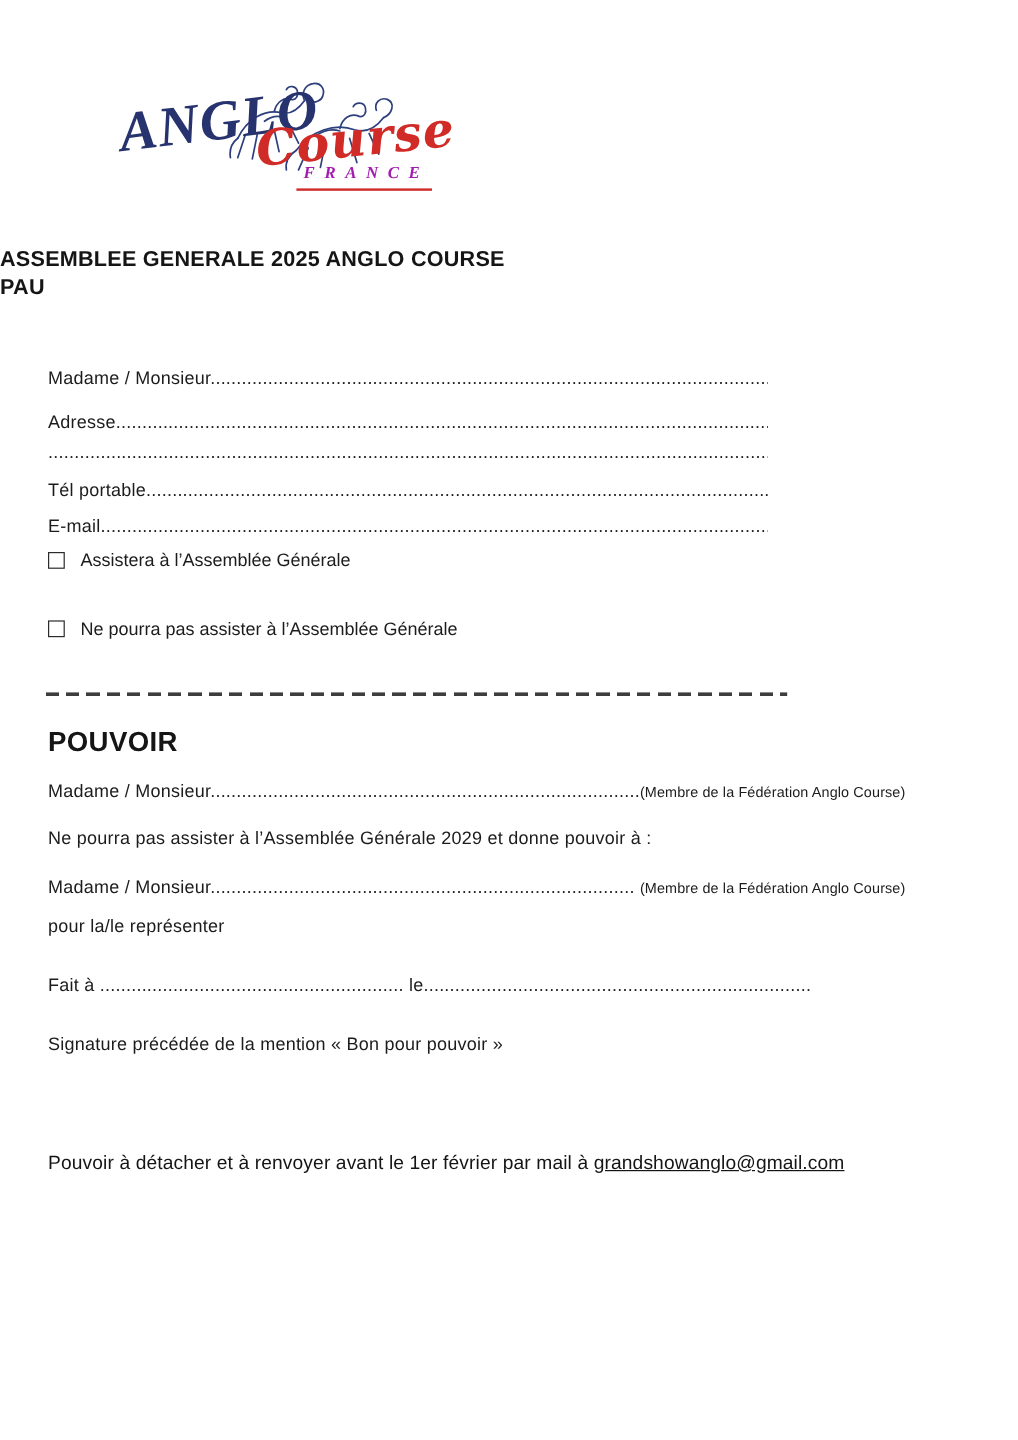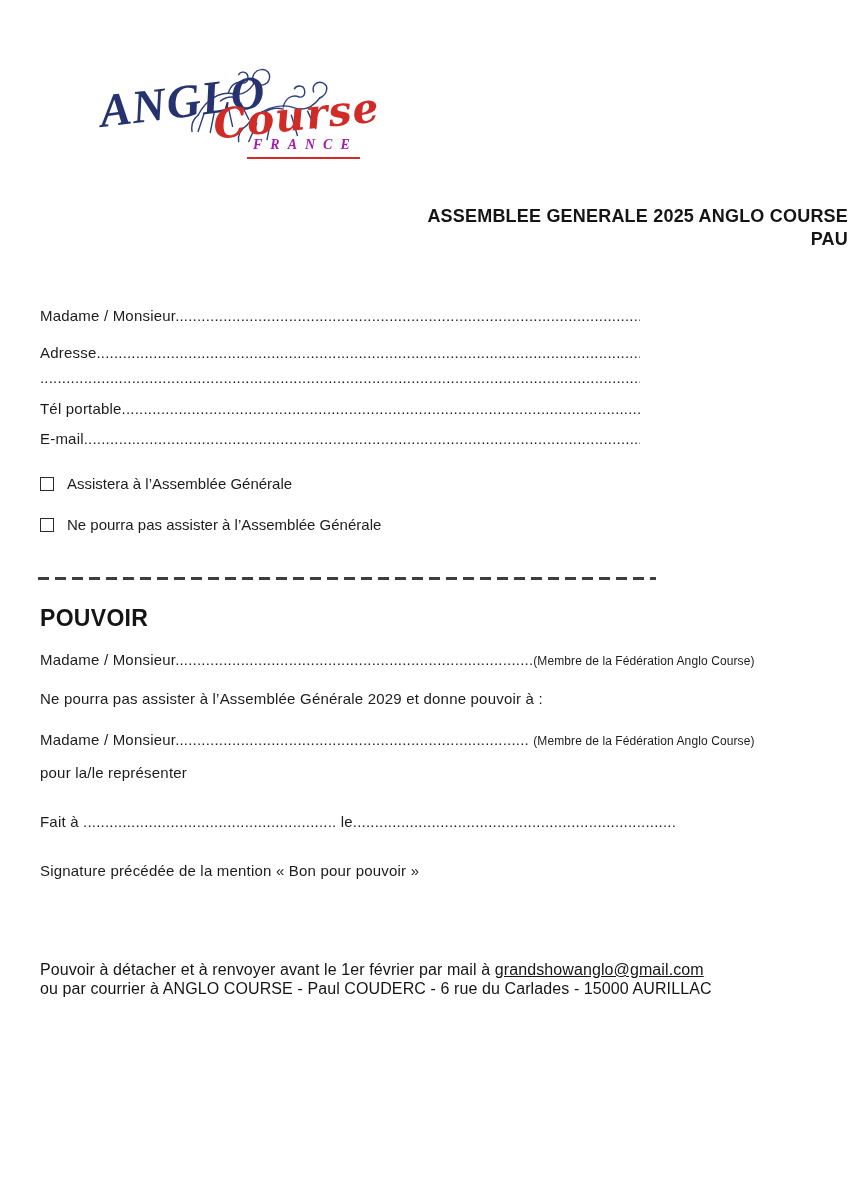--- a/index.html
+++ b/index.html
@@ -26,21 +26,21 @@
   }
   .logo-france{
     position:absolute;left:152px;top:87px;
     font-family:"Liberation Serif","DejaVu Serif",serif;
     font-weight:bold;font-style:italic;font-size:14px;color:#a21caf;
     letter-spacing:8px;padding:0 2px 4px 6px;border-bottom:2px solid #d02b27;
   }
 
   
   .title{
-    position:absolute;top:205px;left:0;width:100%;text-align:right;
+    position:absolute;top:205px;left:0;width:100%;text-align:left;
     font-weight:bold;font-size:18px;line-height:23px;color:#151515;letter-spacing:0.2px;
   }
 
   
   .fline{
     position:absolute;left:40px;white-space:nowrap;
     font-size:15px;line-height:18px;color:#1c1c1c;letter-spacing:0.2px;
   }
   .clip{width:600px;overflow:hidden;}
   .small{font-size:12px;letter-spacing:0.1px;}
@@ -97,21 +97,21 @@
   <div>ASSEMBLEE GENERALE 2025 ANGLO COURSE</div>
   <div>PAU</div>
 </div>
 
 <div class="fline clip" style="top:307px">Madame / Monsieur..................................................................................................................................</div>
 <div class="fline clip" style="top:344px">Adresse............................................................................................................................................</div>
 <div class="fline clip" style="top:369px">..............................................................................................................................................</div>
 <div class="fline clip" style="top:400px">Tél portable............................................................................................................................................</div>
 <div class="fline clip" style="top:430px">E-mail..............................................................................................................................................</div>
 
-<div class="check-row" style="top:476px">
+<div class="check-row" style="top:460px">
   <span class="cbox"></span><span>Assistera à l’Assemblée Générale</span>
 </div>
 <div class="check-row" style="top:517px">
   <span class="cbox"></span><span>Ne pourra pas assister à l’Assemblée Générale</span>
 </div>
 
 <div class="dashes"></div>
 
 <div class="pouvoir-h">POUVOIR</div>
 
@@ -126,14 +126,13 @@
 </div>
 
 <div class="fline" style="top:764px">pour la/le représenter</div>
 <div class="fline" style="top:813px">Fait à .......................................................... le..........................................................................</div>
 <div class="fline" style="top:862px">Signature précédée de la mention « Bon pour pouvoir »</div>
 
 <div class="footer">
   <div>
     <span>Pouvoir à détacher et à renvoyer avant le 1er février par mail à </span><span class="email">grandshowanglo@gmail.com</span>
   </div>
-  <div>ou par courrier à ANGLO COURSE - Paul COUDERC - 6 rue du Carlades - 15000 AURILLAC</div>
 </div>
 
 </body></html>

